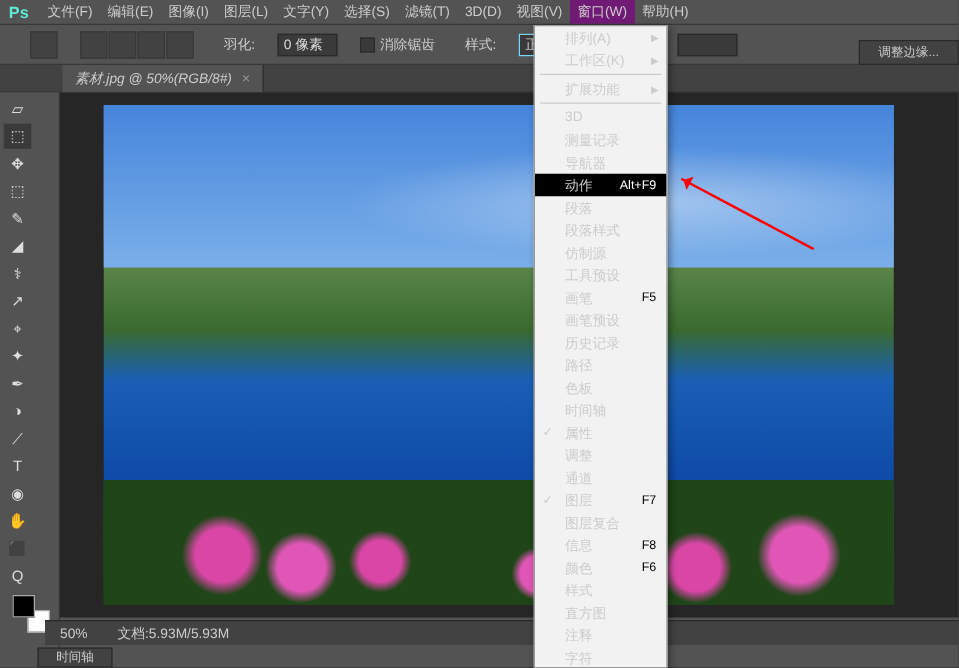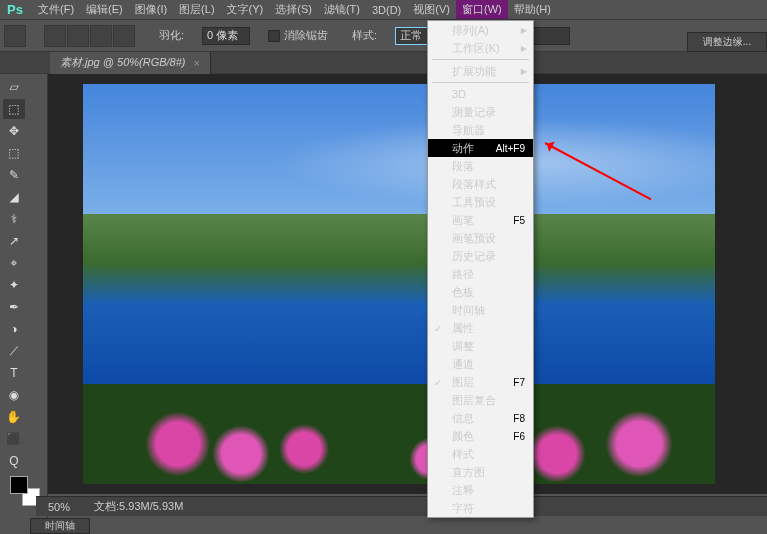--- a/index.html
+++ b/index.html
@@ -1,21 +1,21 @@
 <!DOCTYPE html>
 <html><head>
 <meta charset="utf-8">
 <style>
 *{margin:0;padding:0;box-sizing:border-box;font-family:"Microsoft YaHei",sans-serif;font-size:11px;color:#ccc;user-select:none}
 body{background:#535353;width:767px;height:534px;overflow:hidden;position:relative}
 .menubar{height:20px;background:#535353;display:flex;align-items:center;padding-left:4px;border-bottom:1px solid #383838}
 .logo{width:22px;height:18px;display:flex;align-items:center;justify-content:center;font-weight:bold;font-size:13px;color:#5eead4;margin-right:6px}
 .menu-item{padding:2px 6px;cursor:default}
 .menu-item.open{background:#701a75}
-.optbar{height:32px;background:#535353;display:flex;align-items:center;padding:0 4px;gap:18px;border-bottom:1px solid #383838}
+.optbar{height:32px;background:#535353;display:flex;align-items:center;padding:0 24px;gap:18px;border-bottom:1px solid #383838}
 .opt-icon{width:22px;height:22px;border:1px solid #383838;background:#424242;display:inline-block}
 .opt-group{display:flex;gap:1px}
 .opt-lbl{margin-left:6px}
 .opt-input{width:48px;height:18px;background:#3a3a3a;border:1px solid #2a2a2a;padding:0 4px;color:#ddd}
 .chk{width:12px;height:12px;border:1px solid #2a2a2a;background:#3a3a3a;display:inline-block;vertical-align:middle;margin-right:4px}
 .sel{width:60px;height:18px;background:#3a3a3a;border:1px solid #7dd3fc;padding:0 4px;display:flex;align-items:center;justify-content:space-between}
 .panel-tab{position:absolute;top:32px;right:0;width:80px;height:20px;background:#424242;border:1px solid #2a2a2a;display:flex;align-items:center;justify-content:center;font-size:10px}
 .tabrow{height:22px;background:#424242;display:flex;align-items:center;padding-left:50px;border-bottom:1px solid #383838}
 .doc-tab{height:22px;padding:0 10px;background:#535353;display:flex;align-items:center;gap:8px;border-right:1px solid #2a2a2a;font-style:italic;font-size:10px}
 .doc-close{font-style:normal;color:#999}
@@ -150,20 +150,23 @@
       <span>动作</span>
       <span class="sc">Alt+F9</span>
     </div>
     <div class="dd-item">
       <span>段落</span>
     </div>
     <div class="dd-item">
       <span>段落样式</span>
     </div>
     <div class="dd-item">
+      <span>仿制源</span>
+    </div>
+    <div class="dd-item">
       <span>工具预设</span>
     </div>
     <div class="dd-item">
       <span>画笔</span>
       <span class="sc">F5</span>
     </div>
     <div class="dd-item">
       <span>画笔预设</span>
     </div>
     <div class="dd-item">

